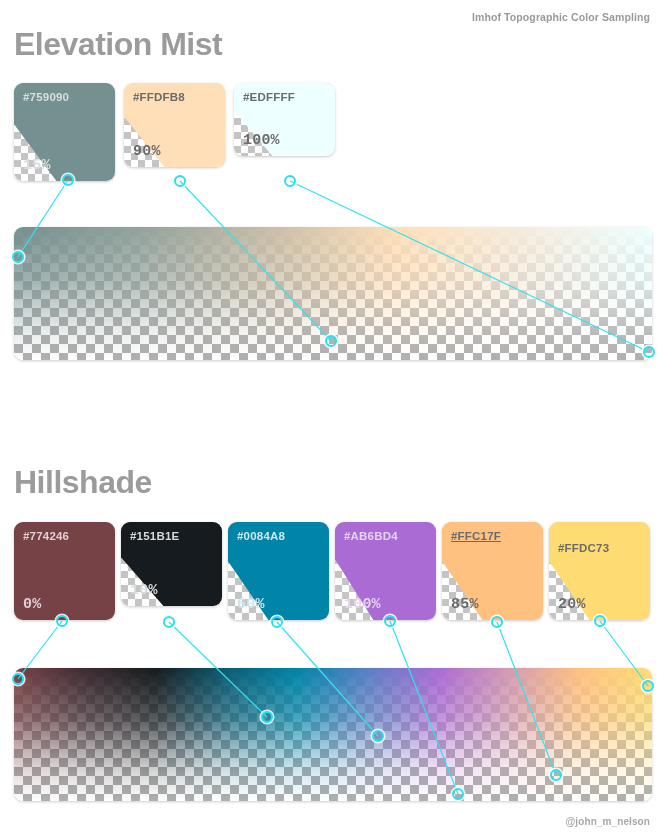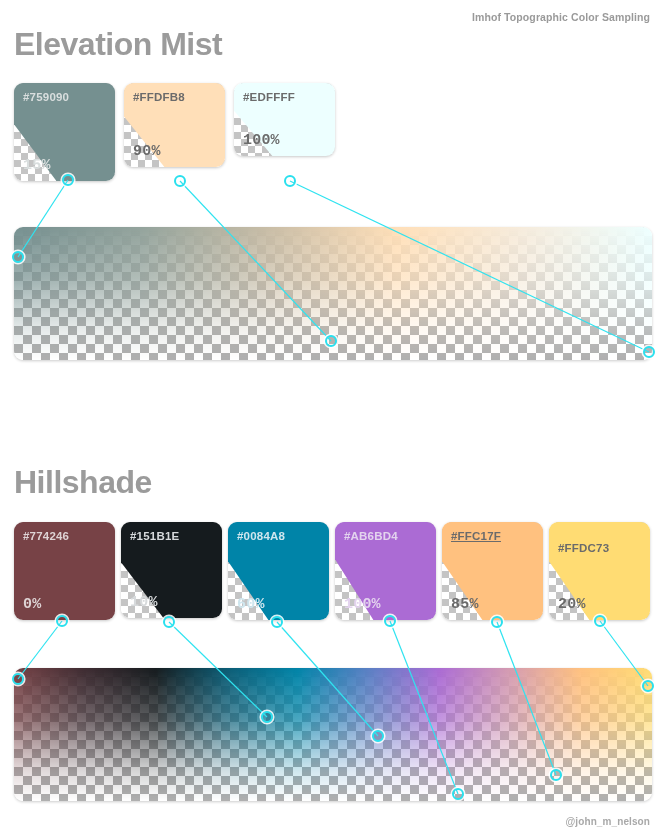--- a/index.html
+++ b/index.html
@@ -159,21 +159,21 @@
       <div class="fade">
         <div class="hue" style="background: linear-gradient(to right, rgb(117, 144, 144), rgb(147, 163, 156), rgb(201, 189, 166), rgb(255, 223, 184), rgb(246, 236, 221), rgb(237, 255, 255));"></div>
       </div>
     </div>
     <div class="swatch" style="left: 14px; top: 522px; width: 101px; height: 98px; padding-left: 19px;">
       <div class="checker"></div>
       <div class="fill" style="background: rgb(119, 66, 70);"></div>
       <div class="hex" style="color: rgb(222, 211, 212);">#774246</div>
       <div class="pct" style="color: rgb(222, 211, 212);">0%</div>
     </div>
-    <div class="swatch" style="left: 121px; top: 522px; width: 101px; height: 96px;">
+    <div class="swatch" style="left: 121px; top: 522px; width: 101px; height: 84px;">
       <div class="checker"></div>
       <div class="fill" style="background: rgb(21, 27, 30); clip-path: polygon(0% 0%, 100% 0%, 100% 100%, 42% 100%, 0% 42%);"></div>
       <div class="hex" style="color: rgb(215, 218, 220);">#151B1E</div>
       <div class="pct" style="color: rgb(215, 218, 220); text-align: center;">10%</div>
     </div>
     <div class="swatch" style="left: 228px; top: 522px; width: 101px; height: 98px;">
       <div class="checker"></div>
       <div class="fill" style="background: rgb(0, 132, 168); clip-path: polygon(0% 0%, 100% 0%, 100% 100%, 40% 100%, 0% 40%);"></div>
       <div class="hex" style="color: rgb(207, 230, 238);">#0084A8</div>
       <div class="pct" style="color: rgb(207, 230, 238);">60%</div>

